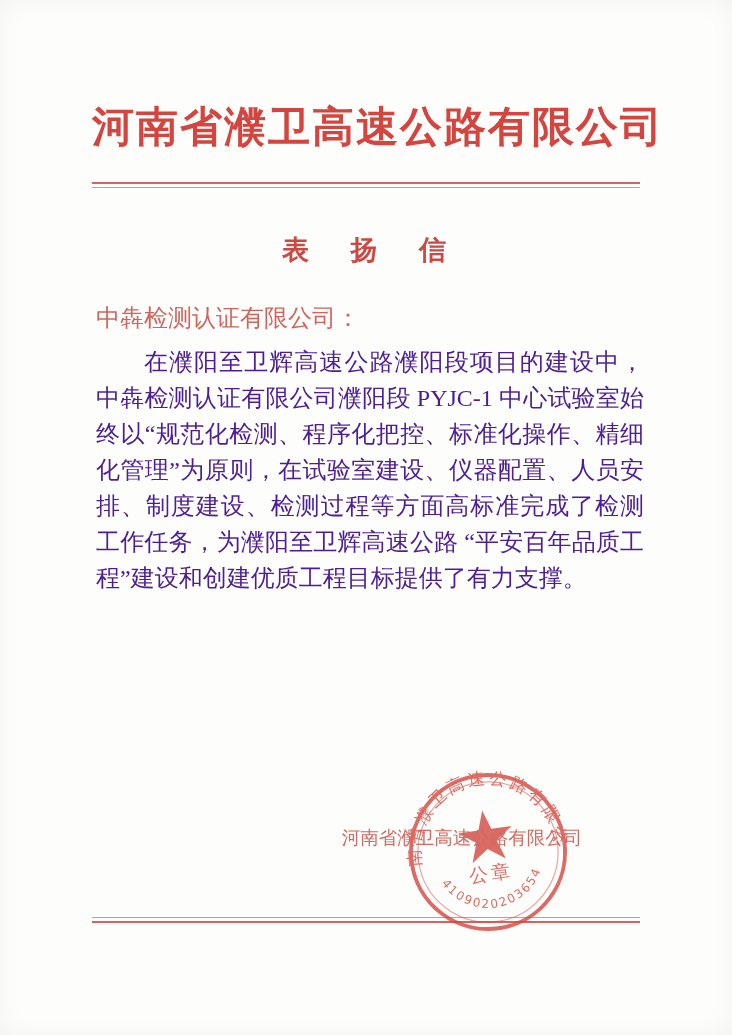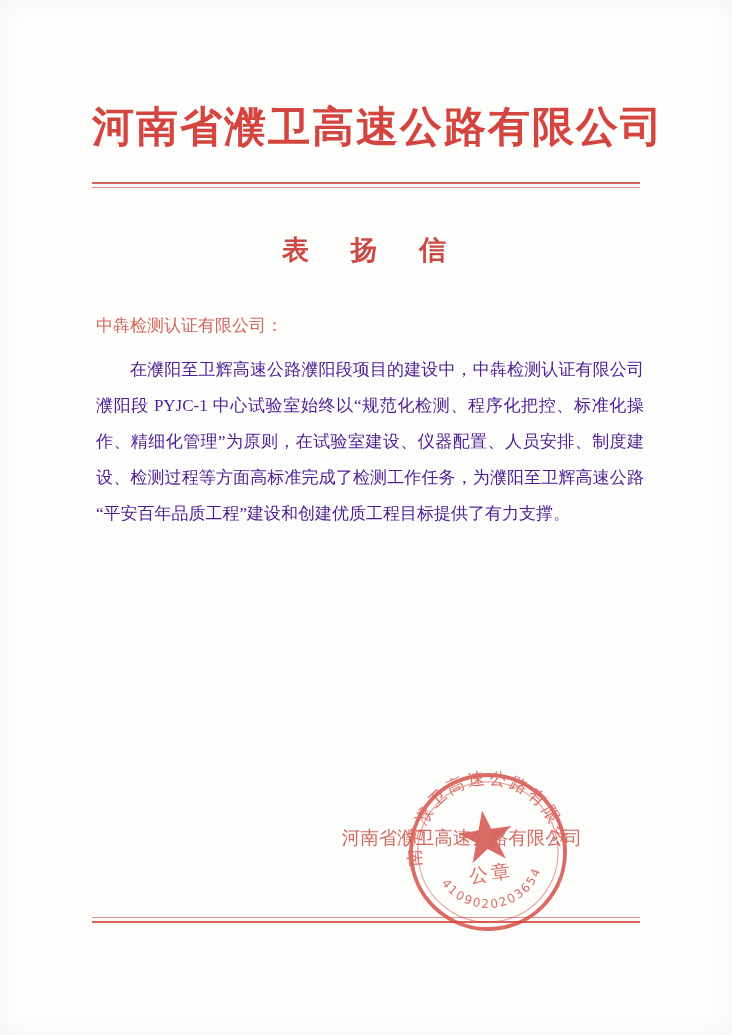--- a/index.html
+++ b/index.html
@@ -73,23 +73,23 @@
     font-weight: bold;
     font-size: 27px;
     letter-spacing: 16px;
     text-indent: 16px;
   }
 
   .body-block {
     position: absolute;
     left: 96px;
     right: 88px;
-    top: 308px;
+    top: 300px;
     color: #d06a62;
-    font-size: 17px;
+    font-size: 24px;
     line-height: 36px;
     text-align: justify;
   }
   .salutation {
     margin: 0 0 8px 0;
     color: #cf665e;
   }
   .para {
     margin: 0 0 6px 0;
     text-indent: 2em;

